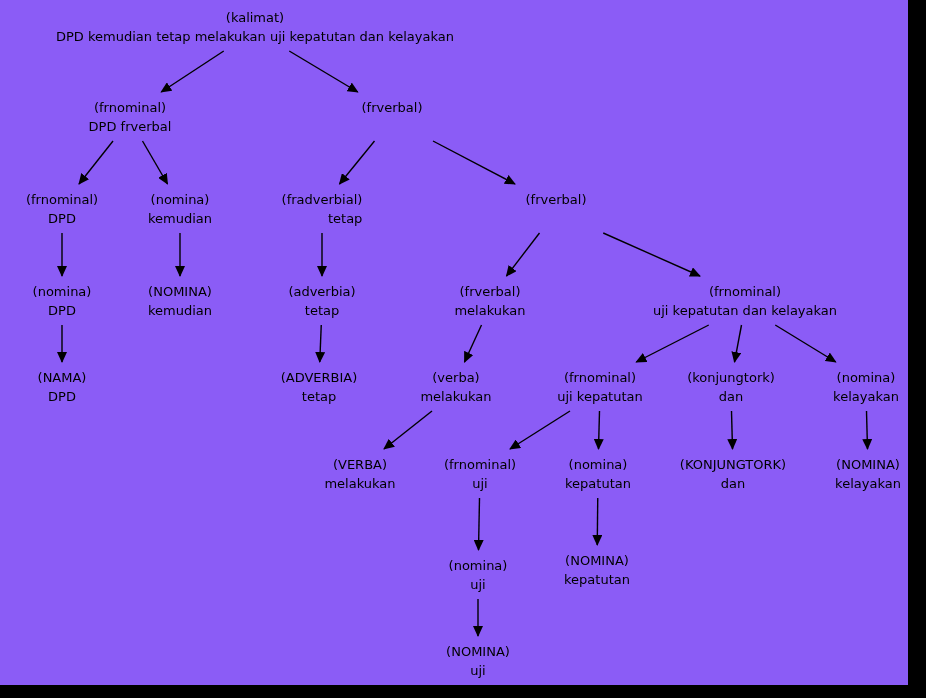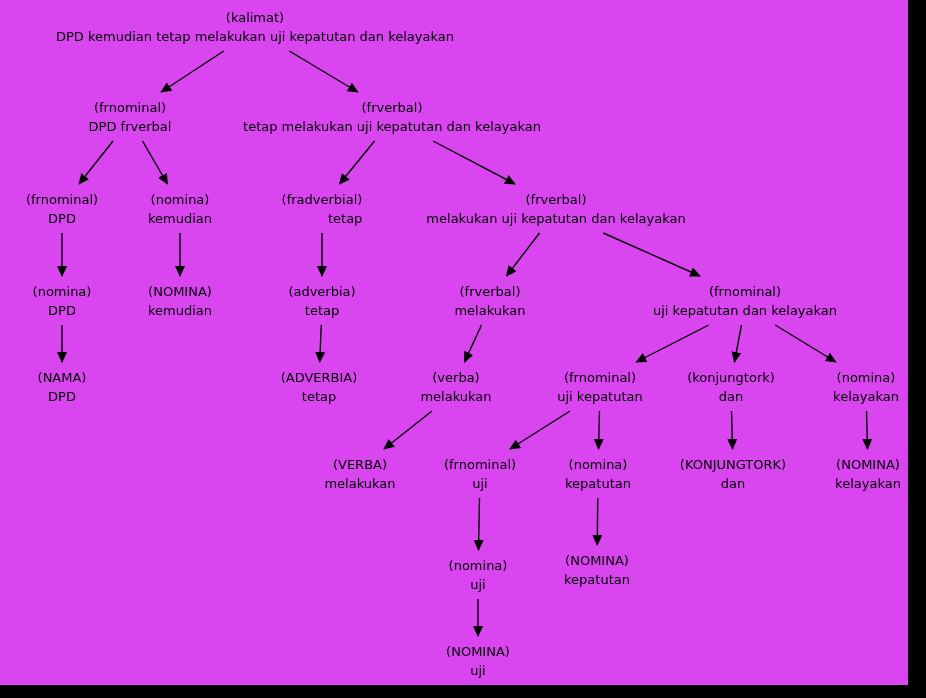--- a/index.html
+++ b/index.html
@@ -8,21 +8,21 @@
     width: 926px;
     height: 698px;
     overflow: hidden;
     background: #ffffff;
     font-family: "DejaVu Sans", "Liberation Sans", sans-serif;
   }
   #tree-canvas {
     position: relative;
     width: 926px;
     height: 698px;
-    background: #d946ef;
+    background: #8b5cf6;
   }
   #edges-svg {
     position: absolute;
     left: 0;
     top: 0;
     width: 926px;
     height: 698px;
     pointer-events: none;
   }
   .node {
@@ -95,37 +95,35 @@
 <div class="node" style="left: 255px; top: 8px;">
       <span class="tag">(kalimat)</span>
       <span class="word">DPD kemudian tetap melakukan uji kepatutan dan kelayakan</span>
     </div>
     <div class="node" style="left: 130px; top: 98px;">
       <span class="tag">(frnominal)</span>
       <span class="word">DPD frverbal</span>
     </div>
     <div class="node" style="left: 392px; top: 98px;">
       <span class="tag">(frverbal)</span>
-      <span class="word">tetap melakukan uji kepatutan dan kelayakan</span>
     </div>
     <div class="node" style="left: 62px; top: 190px;">
       <span class="tag">(frnominal)</span>
       <span class="word">DPD</span>
     </div>
     <div class="node" style="left: 180px; top: 190px;">
       <span class="tag">(nomina)</span>
       <span class="word">kemudian</span>
     </div>
     <div class="node" style="left: 322px; top: 190px; text-align: right;">
       <span class="tag">(fradverbial)</span>
       <span class="word">tetap</span>
     </div>
     <div class="node" style="left: 556px; top: 190px;">
       <span class="tag">(frverbal)</span>
-      <span class="word">melakukan uji kepatutan dan kelayakan</span>
     </div>
     <div class="node" style="left: 62px; top: 282px;">
       <span class="tag">(nomina)</span>
       <span class="word">DPD</span>
     </div>
     <div class="node" style="left: 180px; top: 282px;">
       <span class="tag">(NOMINA)</span>
       <span class="word">kemudian</span>
     </div>
     <div class="node" style="left: 322px; top: 282px;">

